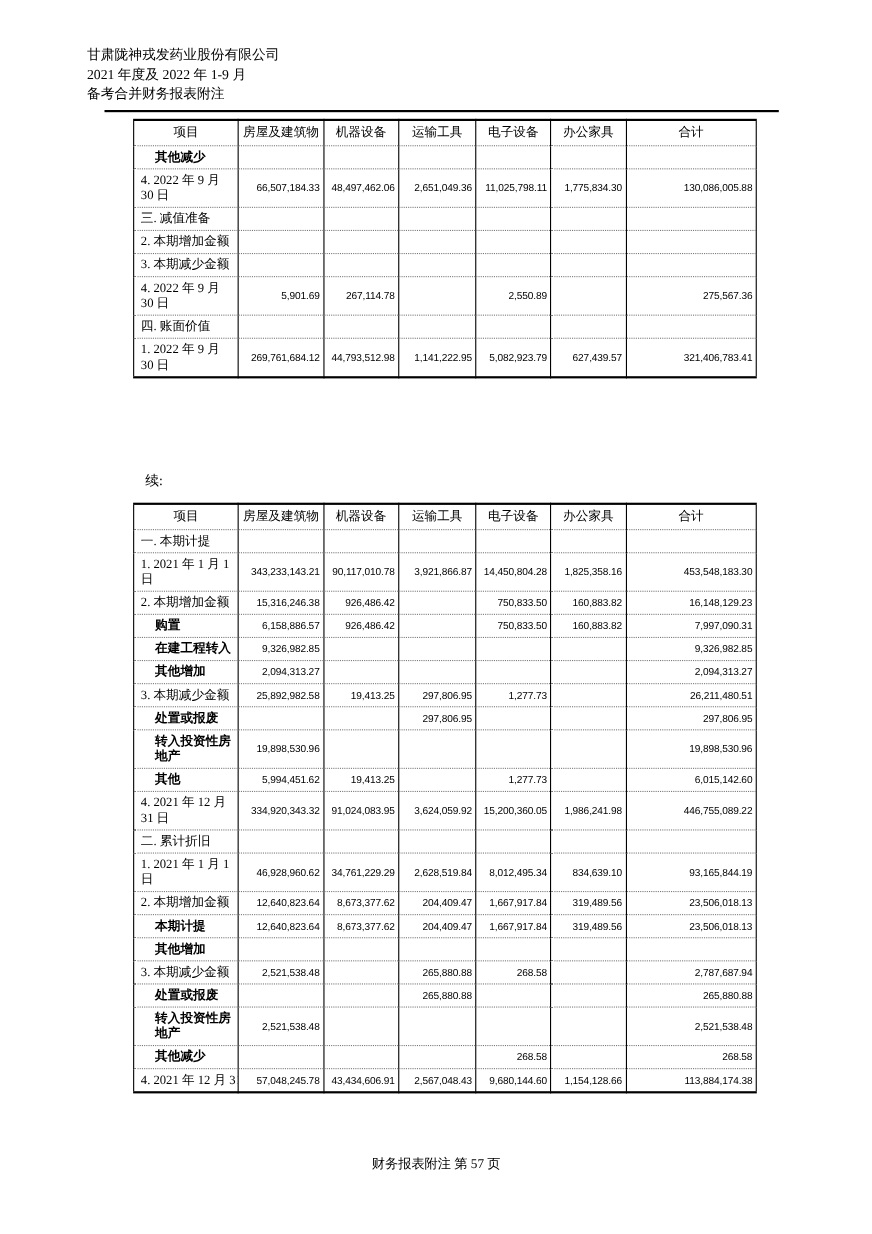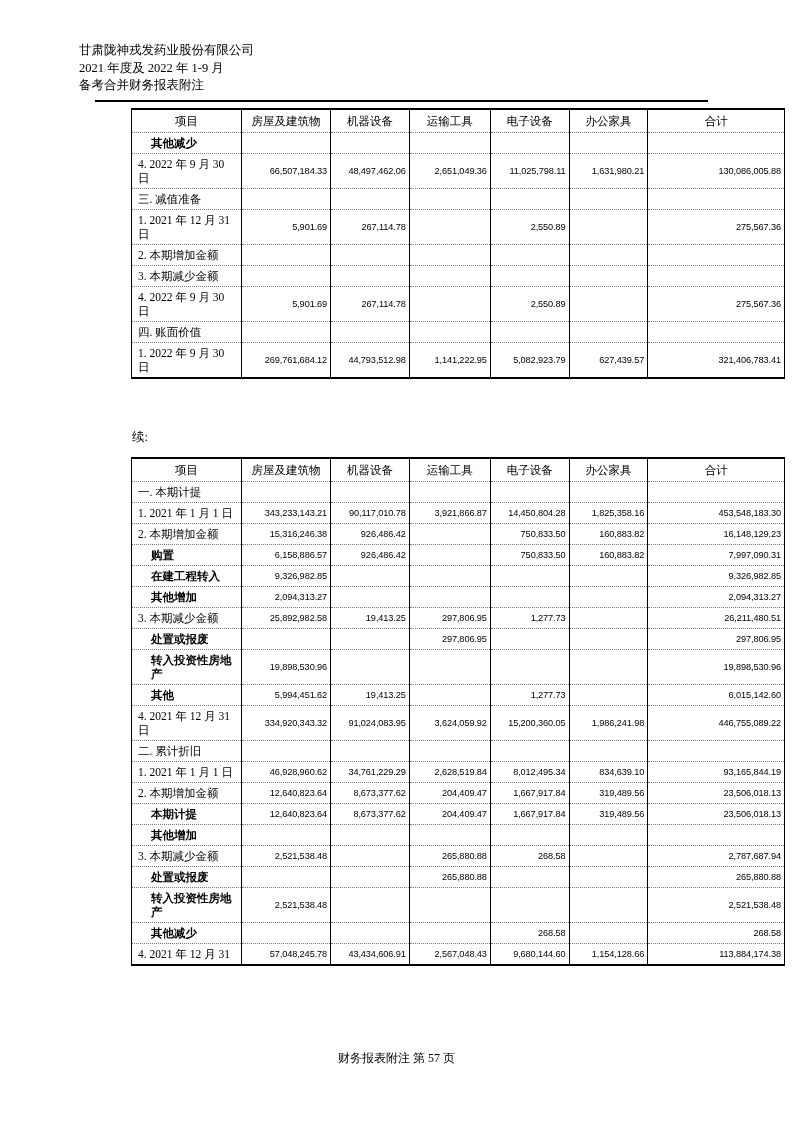--- a/index.html
+++ b/index.html
@@ -18,22 +18,22 @@
   }
   .header-rule {
     position: absolute; left: 95px; top: 100px;
     width: 613px; height: 2px; background: #000;
   }
   .cont-label {
     position: absolute; left: 132px; top: 429px;
     font-size: 12.5px;
   }
   table.fin {
-    position: absolute; left: 131px;
-    width: 654px;
+    position: absolute; left: 121px;
+    width: 567px;
     border-collapse: collapse;
     table-layout: fixed;
     border: 1px solid #000;
     border-top: 2.5px solid #000;
     border-bottom: 2.5px solid #000;
   }
   table.fin.t1 { top: 108px; }
   table.fin.t2 { top: 457px; }
   table.fin th, table.fin td {
     border-left: 1px solid #000;
@@ -113,40 +113,31 @@
         <td class="num"></td>
         <td class="num"></td>
         <td class="num"></td>
       </tr>
       <tr>
         <td class="lbl">4. 2022 年 9 月 30 日</td>
         <td class="num">66,507,184.33</td>
         <td class="num">48,497,462.06</td>
         <td class="num">2,651,049.36</td>
         <td class="num">11,025,798.11</td>
-        <td class="num">1,631,980.21</td>
+        <td class="num">1,775,834.30</td>
         <td class="num">130,086,005.88</td>
       </tr>
       <tr>
         <td class="lbl">三. 减值准备</td>
         <td class="num"></td>
         <td class="num"></td>
         <td class="num"></td>
         <td class="num"></td>
         <td class="num"></td>
         <td class="num"></td>
-      </tr>
-      <tr>
-        <td class="lbl">1. 2021 年 12 月 31 日</td>
-        <td class="num">5,901.69</td>
-        <td class="num">267,114.78</td>
-        <td class="num"></td>
-        <td class="num">2,550.89</td>
-        <td class="num"></td>
-        <td class="num">275,567.36</td>
       </tr>
       <tr>
         <td class="lbl">2. 本期增加金额</td>
         <td class="num"></td>
         <td class="num"></td>
         <td class="num"></td>
         <td class="num"></td>
         <td class="num"></td>
         <td class="num"></td>
       </tr>

